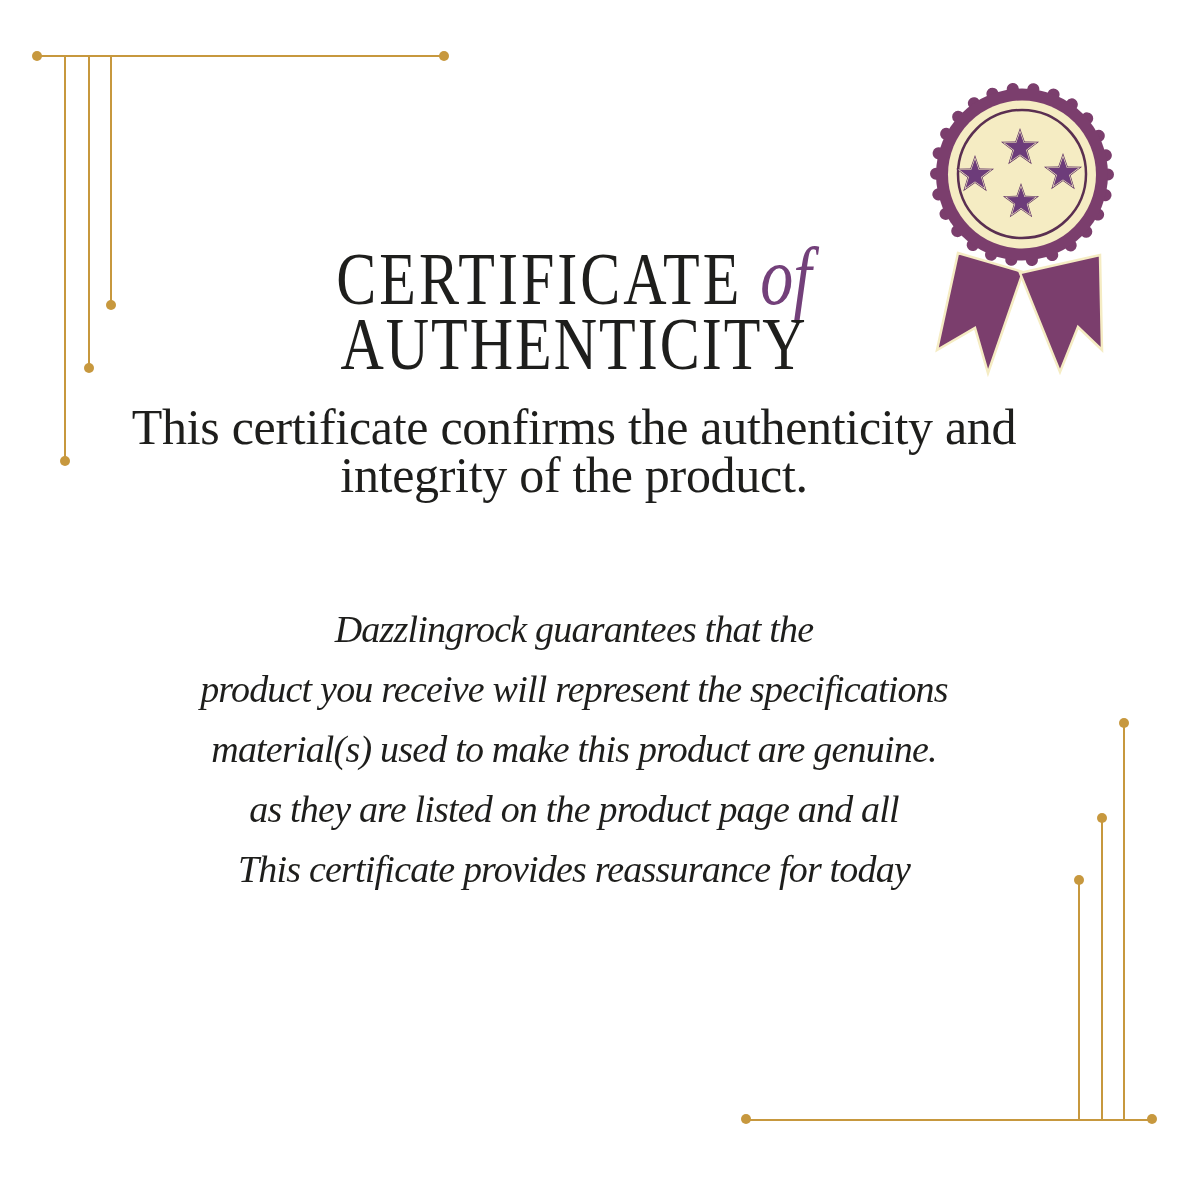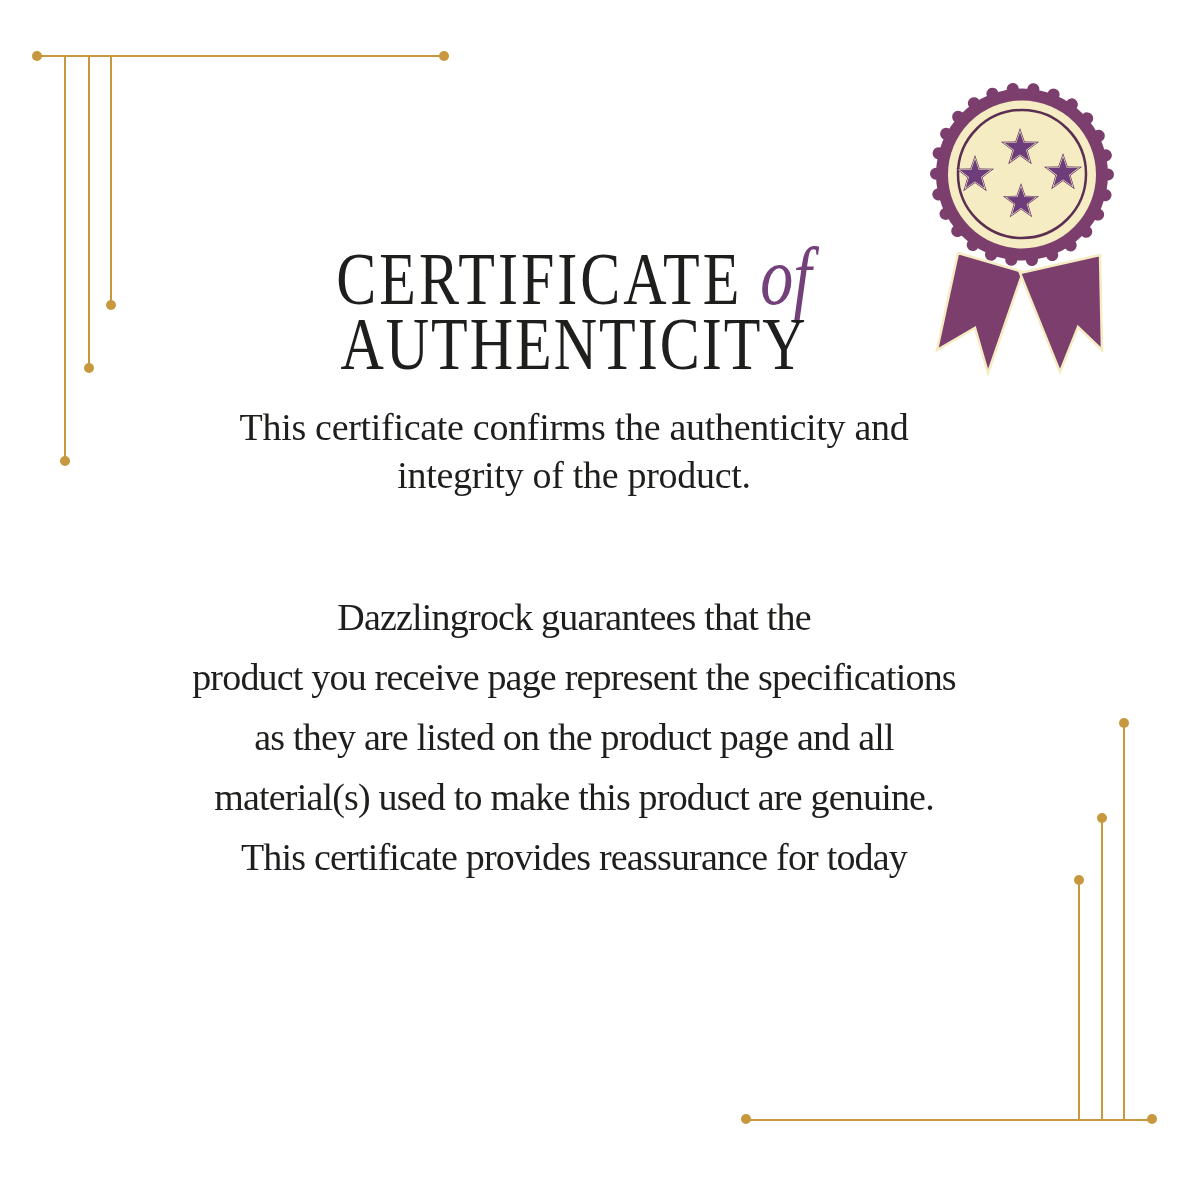--- a/index.html
+++ b/index.html
@@ -24,25 +24,25 @@
     white-space:nowrap;
   }
   .t-caps{letter-spacing:3px;}
   .t-line2{letter-spacing:2px;}
   .of{
     font-style:italic;font-size:66px;letter-spacing:0;
     color:var(--of);margin-left:18px;
   }
   .subtitle{
     position:absolute;left:0;top:403px;width:100%;
-    font-size:38px;line-height:48px;letter-spacing:-0.3px;
+    font-size:50px;line-height:48px;letter-spacing:-0.3px;
   }
   .bodytext{
-    position:absolute;left:0;top:587px;width:100%;
-    font-size:38px;line-height:60px;letter-spacing:-0.8px;
+    position:absolute;left:0;top:599px;width:100%;
+    font-size:38px;line-height:60px;letter-spacing:-0.8px;font-style:italic;
   }
   .badge{position:absolute;left:910px;top:65px;}
 </style>
 </head>
 <body>
 
 <div class="canvas">
 
   <div>
     <div class="gl" style="left:37px;top:55px;width:407px;height:2px;"></div>
@@ -112,20 +112,20 @@
       <div class="t-line2">AUTHENTICITY</div>
     </div>
 
     <div class="subtitle">
       <div>This certificate confirms the authenticity and</div>
       <div>integrity of the product.</div>
     </div>
 
     <div class="bodytext">
       <div>Dazzlingrock guarantees that the</div>
-      <div>product you receive page represent the specifications</div>
+      <div>product you receive will represent the specifications</div>
+      <div>material(s) used to make this product are genuine.</div>
       <div>as they are listed on the product page and all</div>
-      <div>material(s) used to make this product are genuine.</div>
       <div>This certificate provides reassurance for today</div>
     </div>
   </div>
 
 </div>
 
 </body></html>

